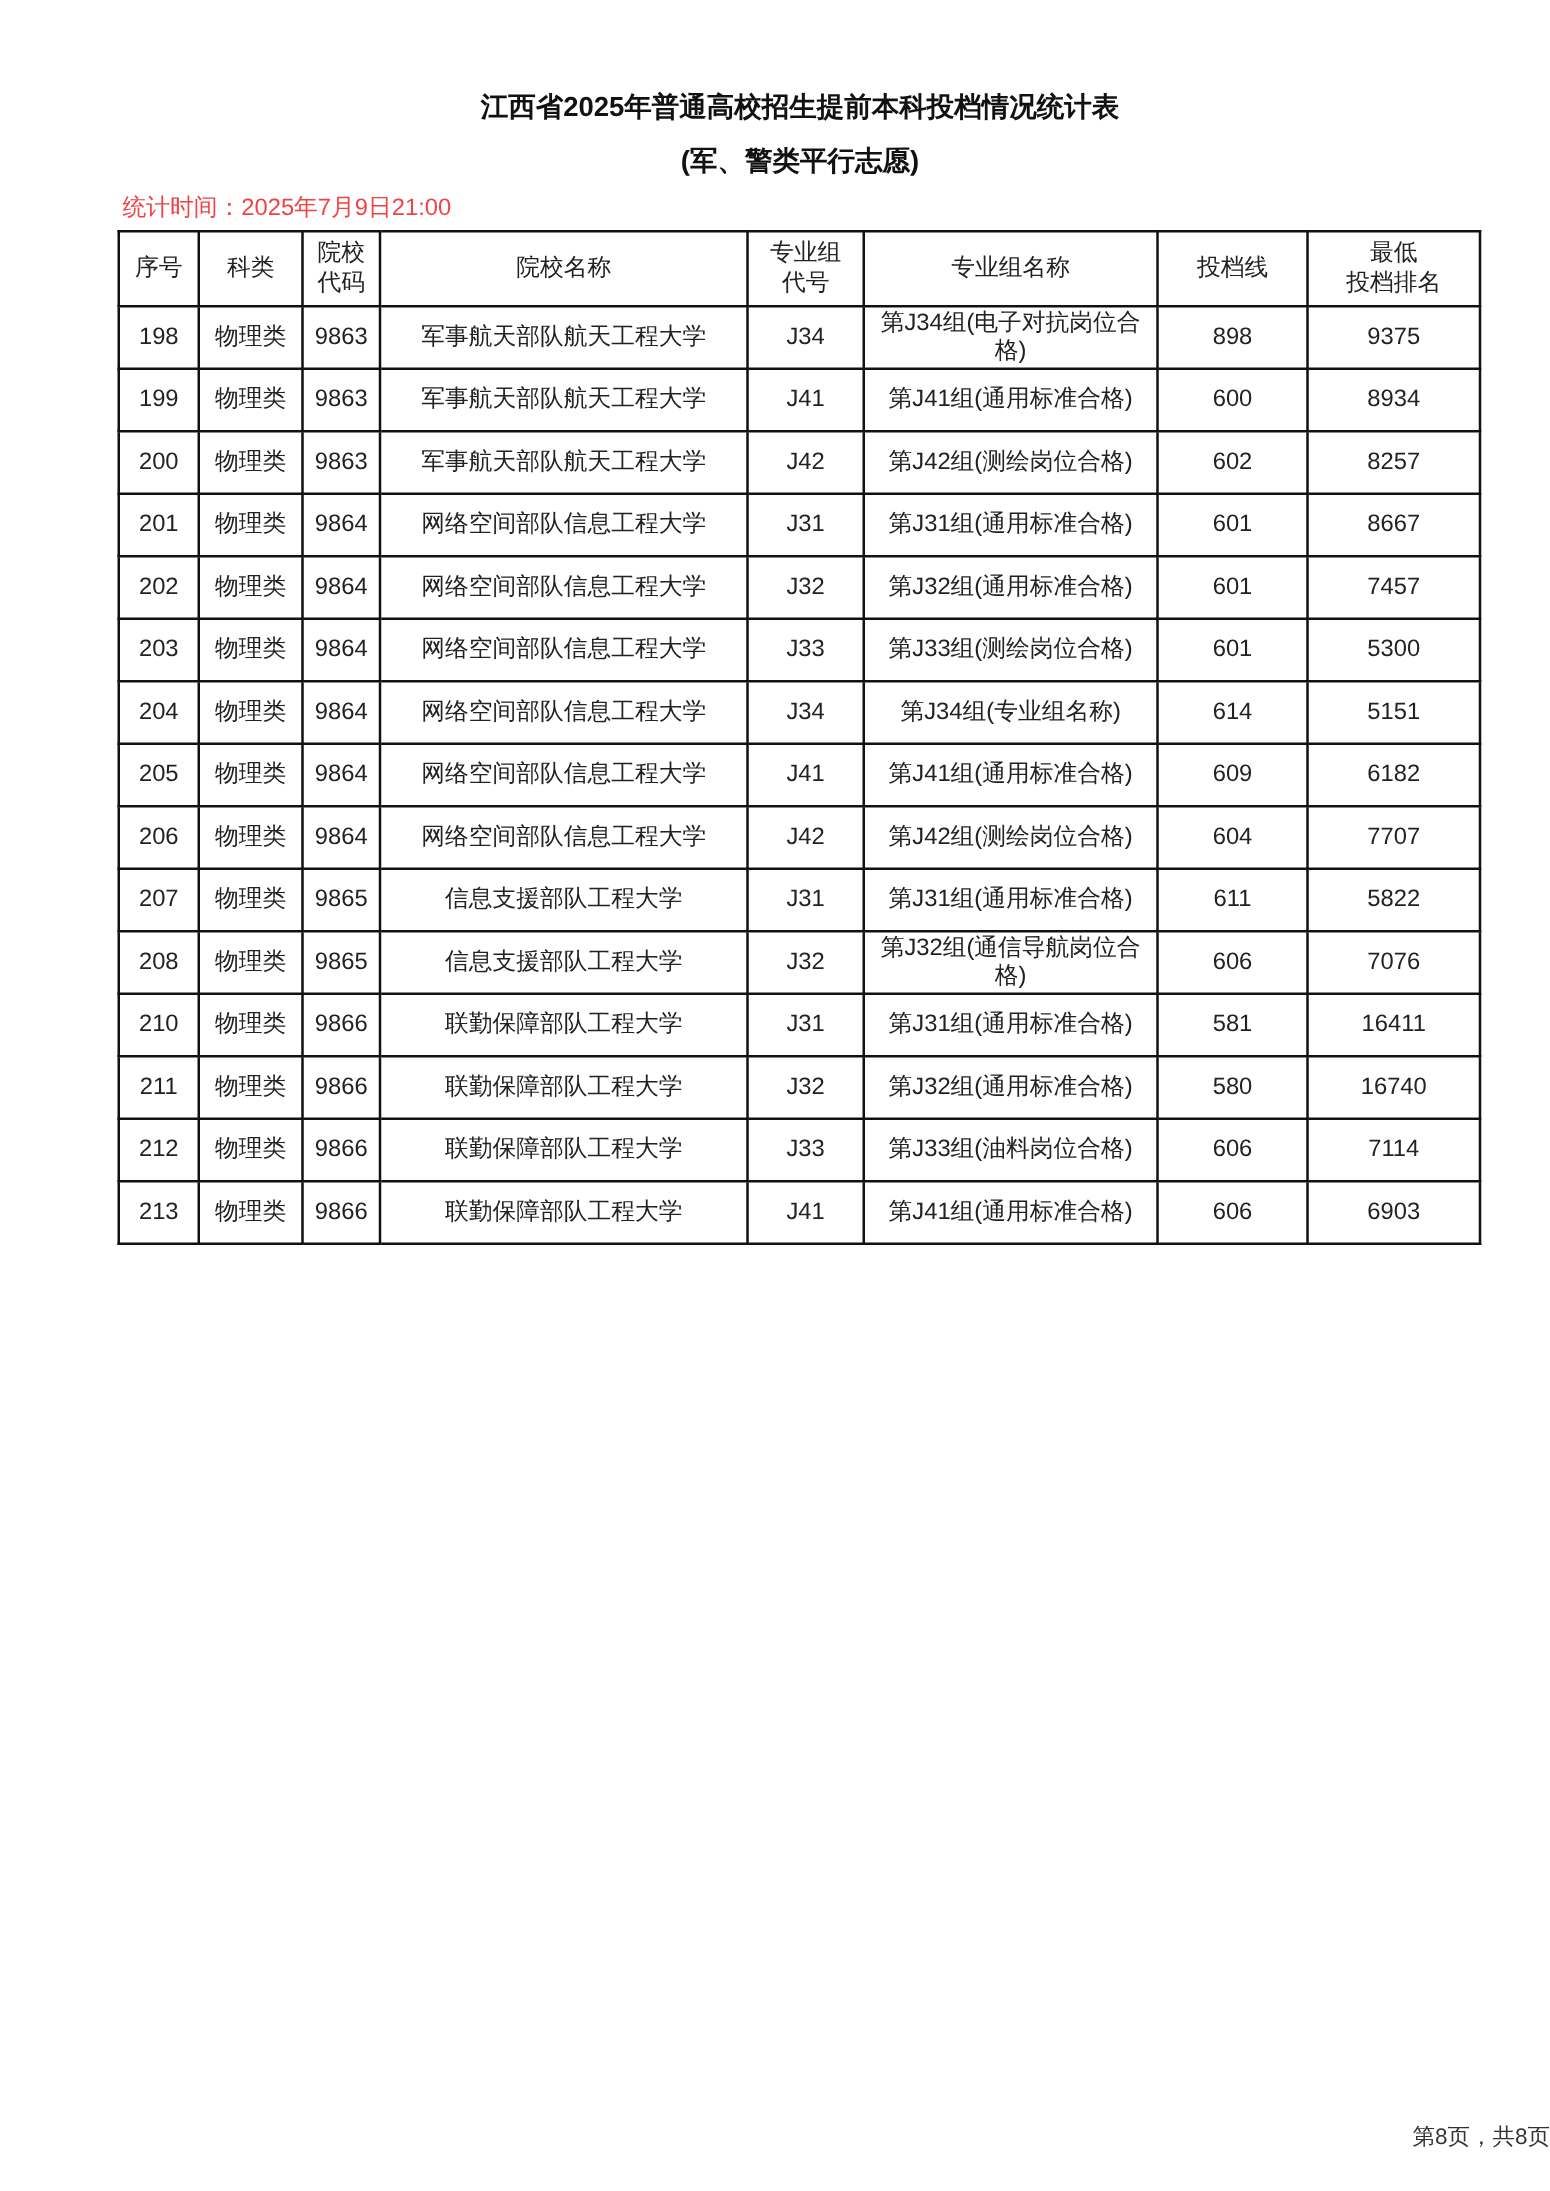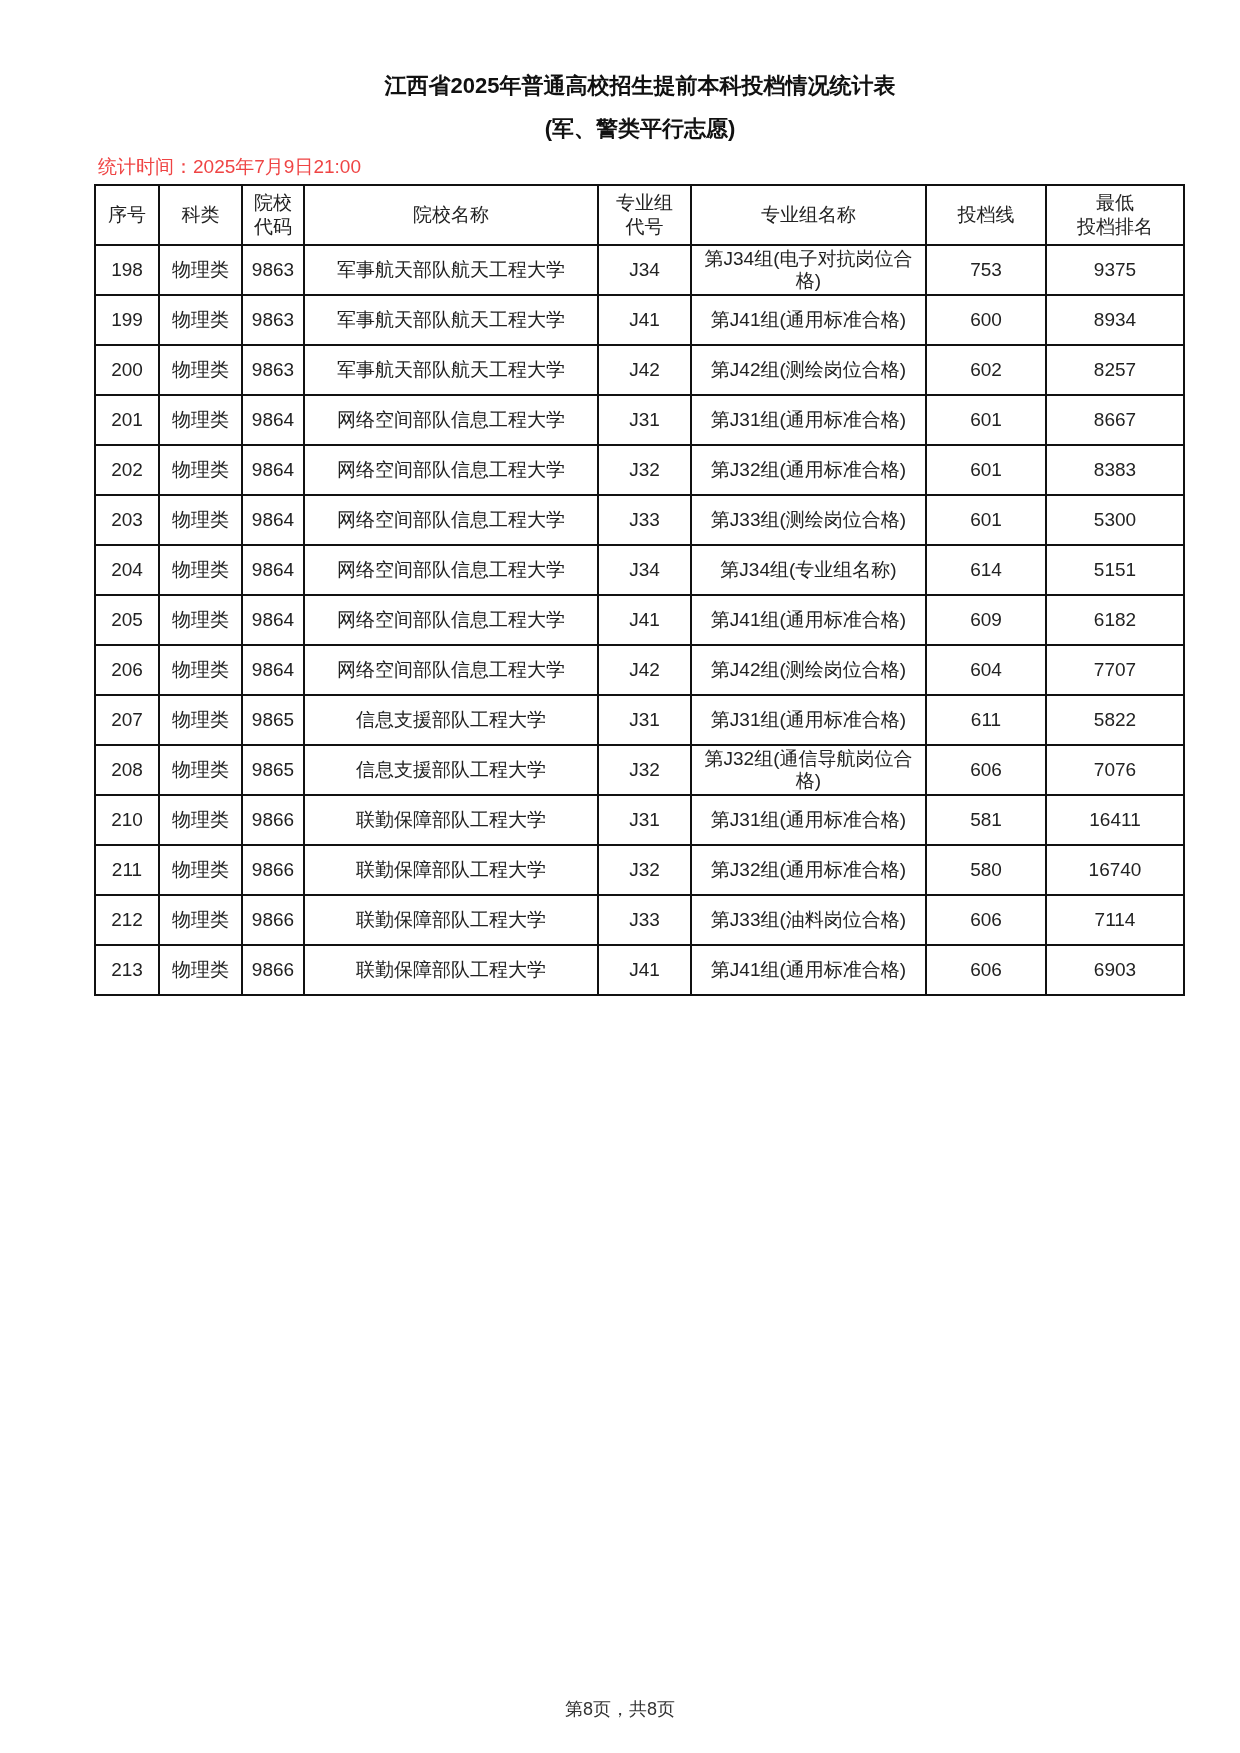--- a/index.html
+++ b/index.html
@@ -13,21 +13,21 @@
   table.grid { position: absolute; left: 94px; top: 184px; border-collapse: collapse;
                table-layout: fixed; width: 1089px; }
   table.grid th, table.grid td { border: 2px solid #111; padding: 0; text-align: center;
                font-size: 19px; color: #222; overflow: hidden; }
   table.grid th { height: 58px; font-weight: normal; line-height: 24px; color: #222; }
   table.grid td { height: 48px; line-height: 22px; }
   td.cat { color: #666; }
   td.name { text-align: left; padding-left: 4px; color: #555; white-space: nowrap; }
   td.gname { text-align: left; padding-left: 4px; color: #555; font-size: 19px; line-height: 21px;
              word-break: break-all; }
-  .footer { position: absolute; left: 0; width: 1240px; top: 1697px; text-align: center;
+  .footer { position: absolute; left: 0; width: 1240px; top: 1697px; text-align: right;
             font-size: 18px; color: #333; }
 </style>
 </head>
 <body>
 
 <div class="title l1">江西省2025年普通高校招生提前本科投档情况统计表</div>
 <div class="title l2">(军、警类平行志愿)</div>
 <div class="stamp">统计时间：2025年7月9日21:00</div>
 
 <table class="grid">
@@ -54,21 +54,21 @@
     </tr>
   </thead>
   <tbody id="table-body">
       <tr>
         <td>198</td>
         <td class="cat">物理类</td>
         <td>9863</td>
         <td class="name">军事航天部队航天工程大学</td>
         <td>J34</td>
         <td class="gname">第J34组(电子对抗岗位合格)</td>
-        <td>753</td>
+        <td>898</td>
         <td>9375</td>
       </tr>
       <tr>
         <td>199</td>
         <td class="cat">物理类</td>
         <td>9863</td>
         <td class="name">军事航天部队航天工程大学</td>
         <td>J41</td>
         <td class="gname">第J41组(通用标准合格)</td>
         <td>600</td>
@@ -95,21 +95,21 @@
         <td>8667</td>
       </tr>
       <tr>
         <td>202</td>
         <td class="cat">物理类</td>
         <td>9864</td>
         <td class="name">网络空间部队信息工程大学</td>
         <td>J32</td>
         <td class="gname">第J32组(通用标准合格)</td>
         <td>601</td>
-        <td>8383</td>
+        <td>7457</td>
       </tr>
       <tr>
         <td>203</td>
         <td class="cat">物理类</td>
         <td>9864</td>
         <td class="name">网络空间部队信息工程大学</td>
         <td>J33</td>
         <td class="gname">第J33组(测绘岗位合格)</td>
         <td>601</td>
         <td>5300</td>

